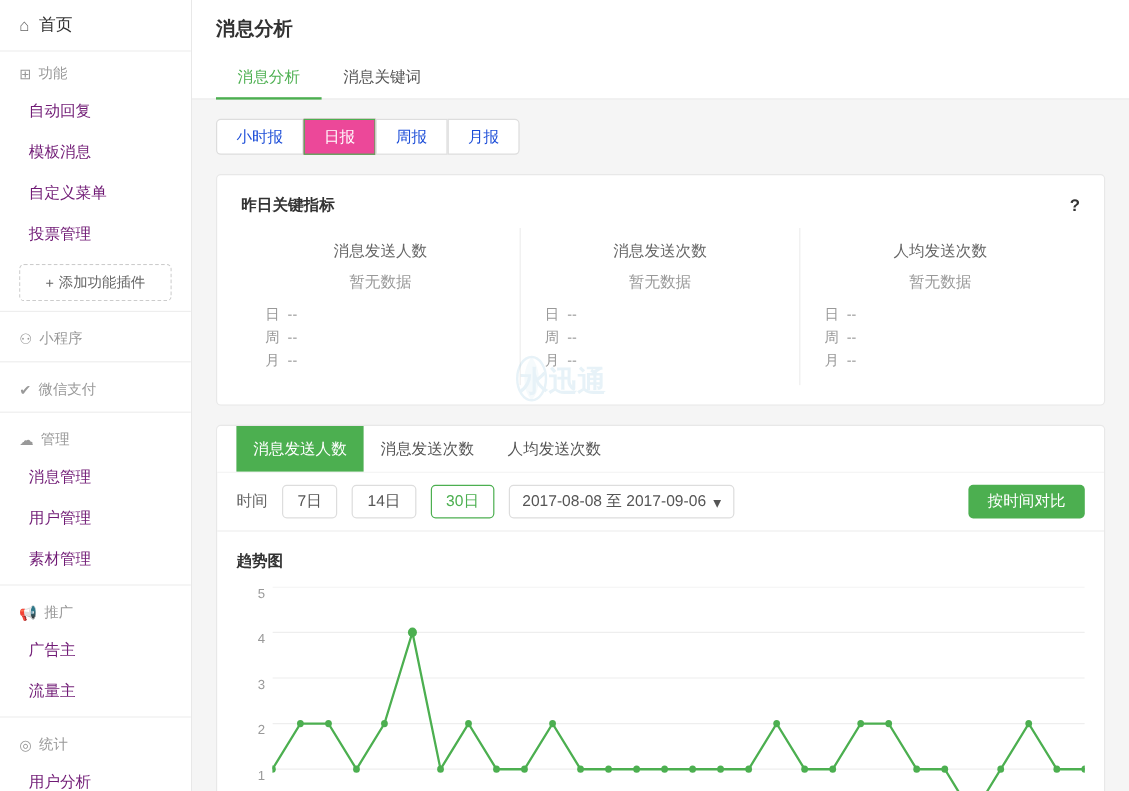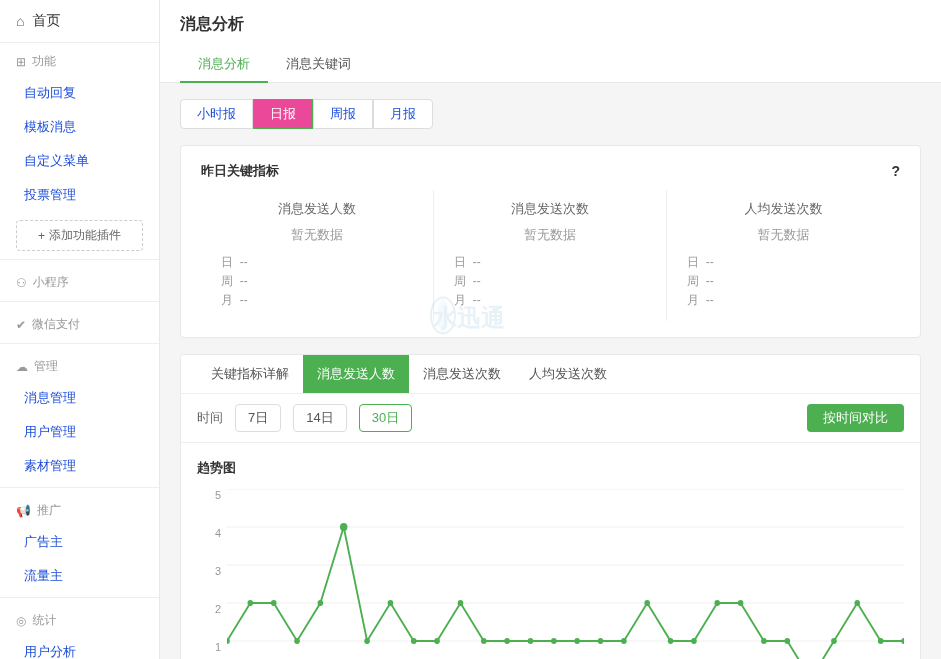--- a/index.html
+++ b/index.html
@@ -4,21 +4,21 @@
   <style>
     * { box-sizing: border-box; margin: 0; padding: 0; }
     body { font-family: "Microsoft YaHei", Arial, sans-serif; font-size: 13px; color: #333; display: flex; height: 659px; width: 941px; overflow: hidden; background: #f5f5f5; }
 
     
     .sidebar { width: 160px; background: #fff; border-right: 1px solid #e8e8e8; height: 100%; overflow-y: auto; flex-shrink: 0; }
     .sidebar-home { display: flex; align-items: center; padding: 12px 16px; font-size: 14px; color: #333; border-bottom: 1px solid #eee; }
     .sidebar-home .home-icon { margin-right: 8px; color: #666; }
     .sidebar-section-title { display: flex; align-items: center; padding: 10px 16px 6px; font-size: 12px; color: #999; }
     .sidebar-section-title .grid-icon { margin-right: 6px; }
-    .sidebar-item { padding: 8px 16px 8px 24px; color: #1d4ed8; cursor: pointer; font-size: 13px; }
+    .sidebar-item { padding: 8px 16px 8px 24px; color: #701a75; cursor: pointer; font-size: 13px; }
     .sidebar-add-btn { margin: 8px 16px; border: 1px dashed #ccc; border-radius: 4px; padding: 6px 10px; font-size: 12px; color: #666; cursor: pointer; text-align: center; display: flex; align-items: center; justify-content: center; gap: 4px; }
     .sidebar-divider { height: 1px; background: #eee; margin: 4px 0; }
 
     
     .main { flex: 1; background: #f5f5f5; height: 100%; overflow-y: auto; }
     .main-header { background: #fff; padding: 14px 20px 0; border-bottom: 1px solid #e8e8e8; }
     .page-title { font-size: 16px; font-weight: bold; color: #333; margin-bottom: 12px; }
     .tab-nav { display: flex; gap: 0; }
     .tab-item { padding: 8px 18px; cursor: pointer; font-size: 13px; color: #555; border-bottom: 2px solid transparent; margin-bottom: -1px; }
     .tab-item.active { color: #4caf50; border-bottom: 2px solid #4caf50; }
@@ -190,31 +190,34 @@
             <div>周 &nbsp;--</div>
             <div>月 &nbsp;--</div>
           </div>
         </div>
       </div>
     </div>
 
     <div class="analytics-card">
 
       <div class="analytics-tab-bar">
-        <div class="analytics-tab">关键指标详解</div>
         <div class="analytics-tab active-green">消息发送人数</div>
         <div class="analytics-tab">消息发送次数</div>
         <div class="analytics-tab">人均发送次数</div>
       </div>
 
       <div class="time-period-row">
         <span class="time-label">时间</span>
         <button class="period-btn">7日</button>
         <button class="period-btn">14日</button>
         <button class="period-btn active">30日</button>
+        <div class="date-range">
+          <span>2017-08-08 至 2017-09-06</span>
+          <span>▾</span>
+        </div>
         <button class="compare-btn">按时间对比</button>
       </div>
 
       <div class="chart-area">
         <div class="chart-title">趋势图</div>
         <div class="chart-container">
 
           <div class="y-axis">
             <span class="y-label">5</span>
             <span class="y-label">4</span>

